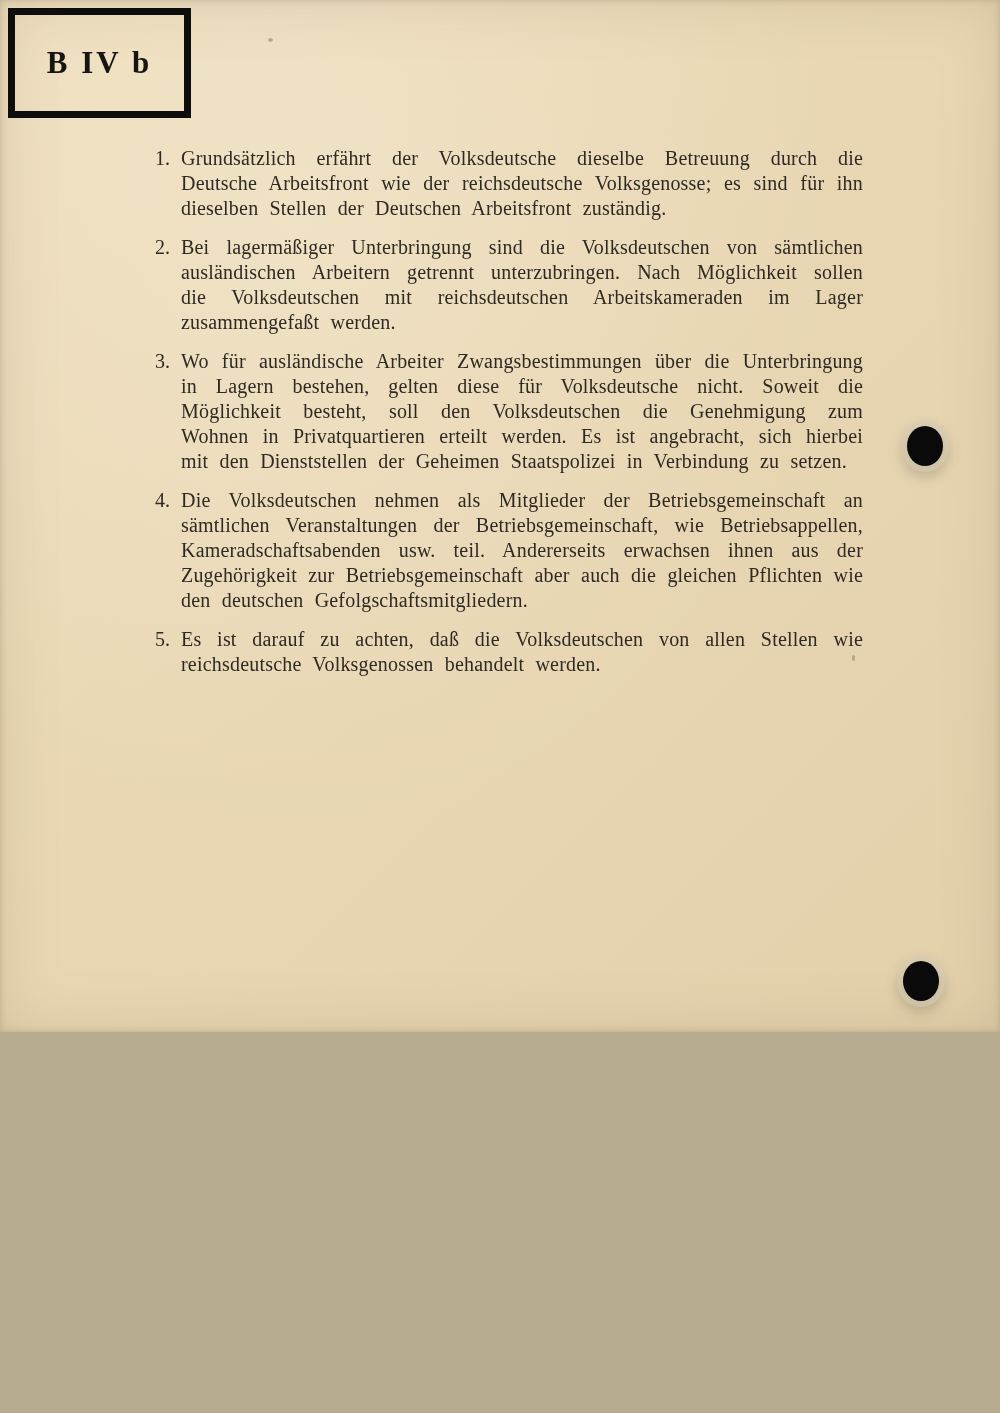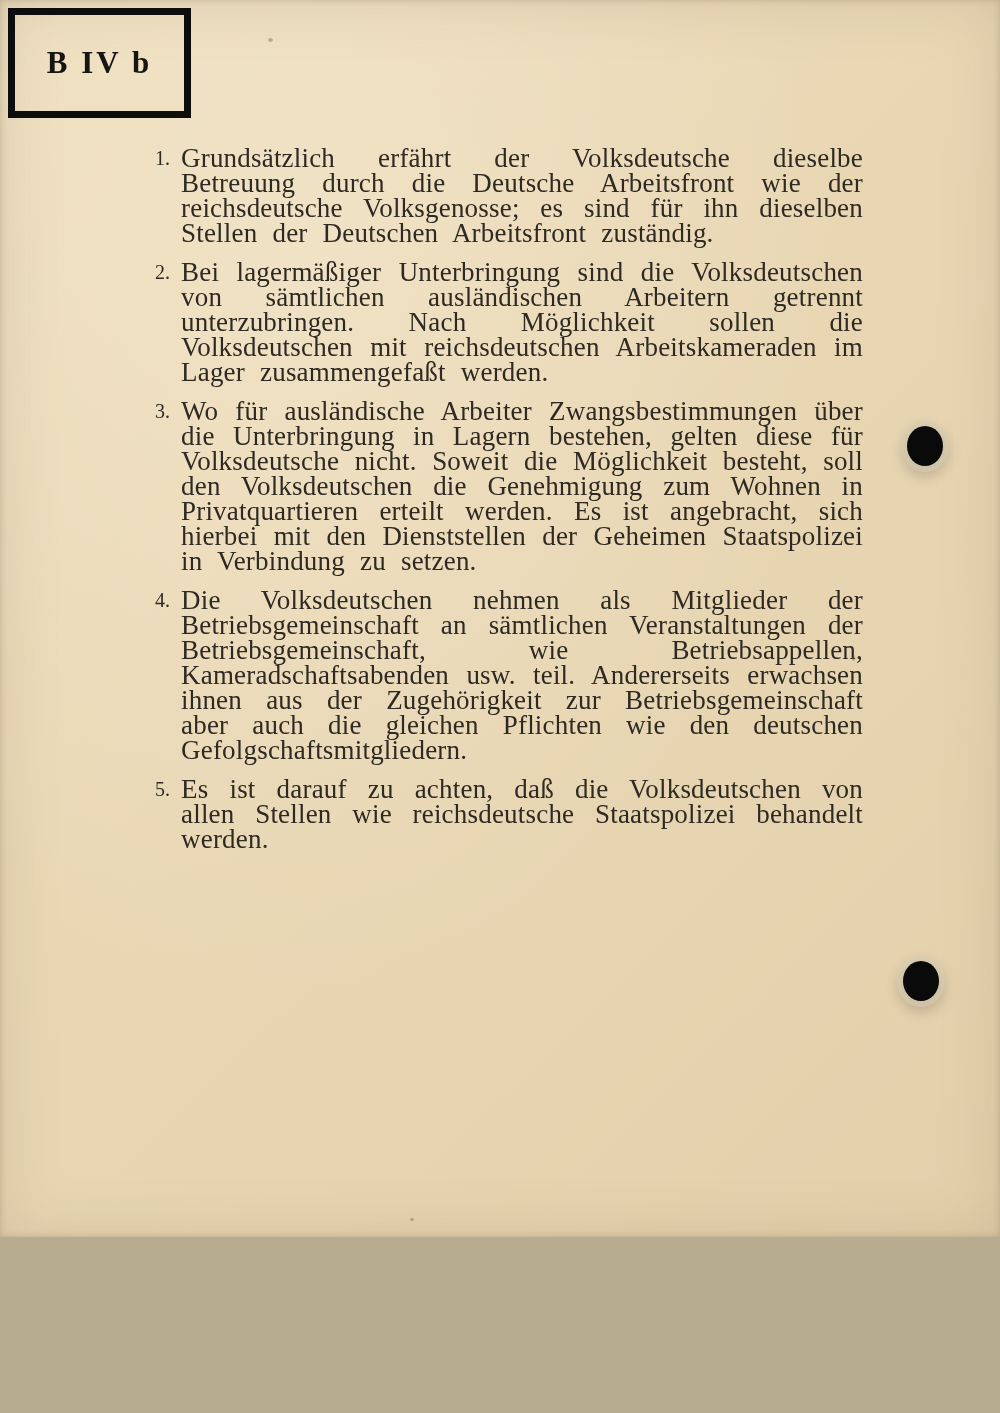--- a/index.html
+++ b/index.html
@@ -3,21 +3,21 @@
 <meta charset="utf-8">
 <style>
   html, body {
     margin: 0;
     padding: 0;
     background: #b7ab90;
   }
   .page {
     position: relative;
     width: 1000px;
-    height: 1237px;
+    height: 1032px;
     margin: 0 auto;
     background:
       radial-gradient(ellipse at 30% 20%, rgba(255,250,235,0.25), rgba(0,0,0,0) 55%),
       linear-gradient(135deg, #edddbc 0%, #e9d7b4 45%, #e3d0ab 100%);
     box-shadow: inset 0 0 60px rgba(120,100,70,0.18), inset 0 0 6px rgba(90,75,50,0.25);
     font-family: "Liberation Serif", "DejaVu Serif", serif;
     color: #2e2a23;
     overflow: hidden;
   }
 
@@ -67,21 +67,21 @@
   .item .num {
     flex: 0 0 26px;
     width: 26px;
     font-size: 20px;
     line-height: 25px;
     color: #2e2a23;
   }
   .item .txt {
     flex: 1;
     text-align: justify;
-    font-size: 27px;
+    font-size: 20px;
     line-height: 25px;
     word-spacing: 0.30em;
     letter-spacing: 0.2px;
     color: #2e2a23;
   }
 
   
   .hole {
     position: absolute;
     width: 36px;
@@ -145,21 +145,21 @@
       <span class="txt">Wo für ausländische Arbeiter Zwangsbestimmungen über die Unterbringung in Lagern bestehen, gelten diese für Volksdeutsche nicht. Soweit die Möglichkeit besteht, soll den Volksdeutschen die Genehmigung zum Wohnen in Privatquartieren erteilt werden. Es ist angebracht, sich hierbei mit den Dienststellen der Geheimen Staatspolizei in Verbindung zu setzen.</span>
     </div>
 
     <div class="item">
       <span class="num">4.</span>
       <span class="txt">Die Volksdeutschen nehmen als Mitglieder der Betriebsgemeinschaft an sämtlichen Veranstaltungen der Betriebsgemeinschaft, wie Betriebsappellen, Kameradschaftsabenden usw. teil. Andererseits erwachsen ihnen aus der Zugehörigkeit zur Betriebsgemeinschaft aber auch die gleichen Pflichten wie den deutschen Gefolgschaftsmitgliedern.</span>
     </div>
 
     <div class="item">
       <span class="num">5.</span>
-      <span class="txt">Es ist darauf zu achten, daß die Volksdeutschen von allen Stellen wie reichsdeutsche Staatspolizei behandelt werden.</span>
+      <span class="txt">Es ist darauf zu achten, daß die Volksdeutschen von allen Stellen wie reichsdeutsche Volksgenossen behandelt werden.</span>
     </div>
 
   </div>
 
   <div class="hole hole-top"></div>
   <div class="hole hole-bottom"></div>
 
   <div class="footer-label">5. Nachtrag</div>
 
   <div class="speck speck1"></div>

